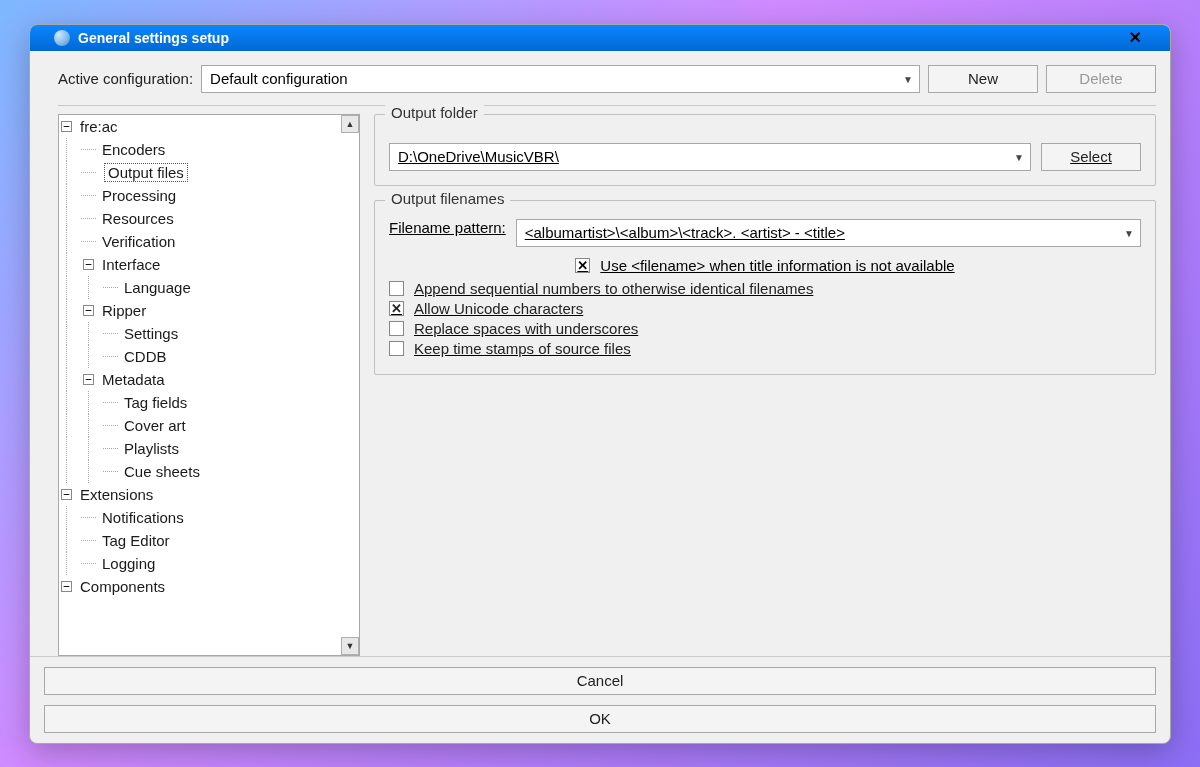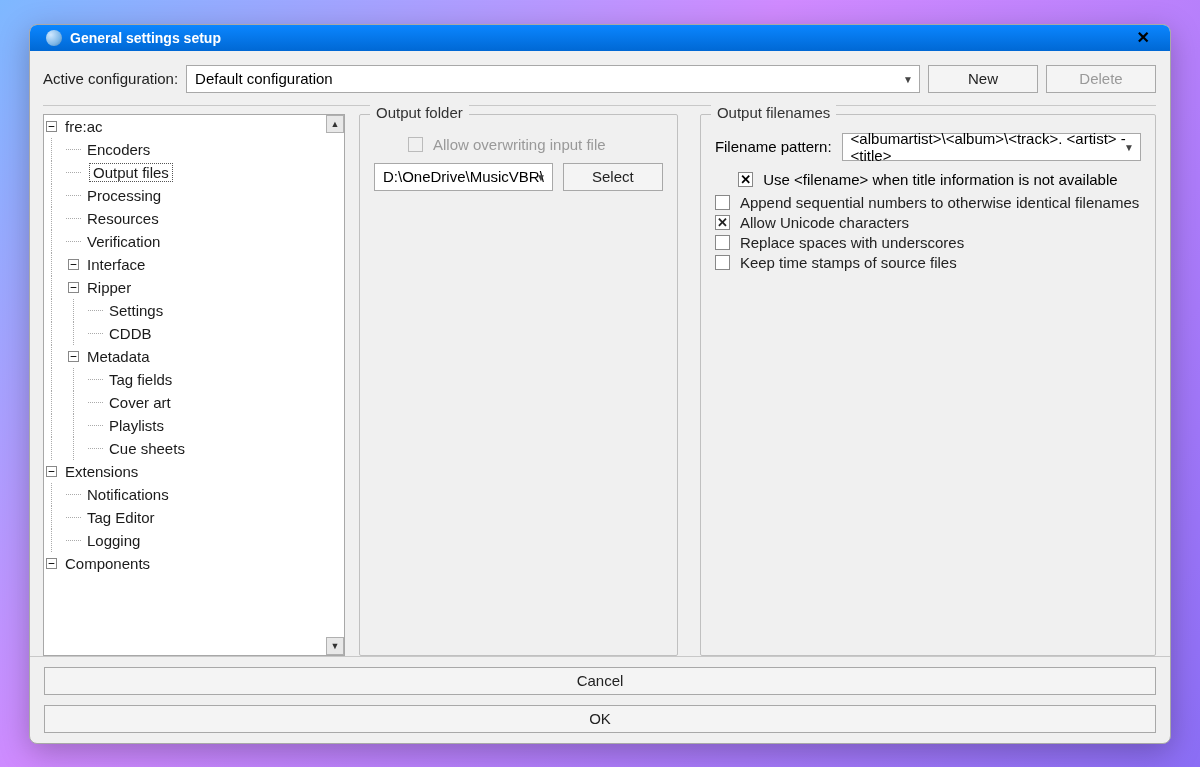--- a/index.html
+++ b/index.html
@@ -14,31 +14,31 @@
   background: #f0f0f0;
   border: 1px solid #a8a8a8;
   border-radius: 8px;
   box-shadow: 0 8px 30px rgba(0,0,0,.25);
   display: flex; flex-direction: column;
   overflow: hidden;
 }
 .titlebar {
   height: 26px;
   background: linear-gradient(180deg, #0b86ff 0%, #0068d4 100%);
-  color: #fff; display: flex; align-items: center; padding: 0 16px;
+  color: #fff; display: flex; align-items: center; padding: 0 24px;
   font-size: 14px; font-weight: 600;
 }
 .titlebar .app-icon {
   width: 16px; height: 16px; margin-right: 8px;
   border-radius: 50%;
   background: radial-gradient(circle at 30% 30%, #cfe8ff 0%, #7fb8e8 60%, #4a80b0 100%);
 }
 .titlebar .spacer { flex: 1; }
 .titlebar .close-x { color:#000; font-size:16px; font-weight:700; cursor:pointer; padding:0 4px;}
-.content { flex:1; padding: 14px 14px 0 13px; display:flex; flex-direction:column; }
+.content { flex:1; padding: 14px 14px 0 28px; display:flex; flex-direction:column; }
 .config-row { display:flex; align-items:center; gap:8px; margin-bottom:10px;}
 .config-row label{ font-size:15px; color:#222;}
 .combo {
   flex:1; height:28px; background:#fff; border:1px solid #a8a8a8;
   display:flex; align-items:center; padding:0 8px; font-size:15px; position:relative;
 }
 .combo .caret{ position:absolute; right:6px; top:50%; transform:translateY(-50%); font-size:10px; color:#444;}
 .btn {
   height:28px; min-width:110px; background:#f4f4f4; border:1px solid #a8a8a8;
   font-size:15px; color:#222; cursor:pointer;
@@ -61,37 +61,37 @@
 .tree-node{ display:flex; align-items:center; height:23px; white-space:nowrap;}
 .tree-node .indent{ display:inline-block; width:15px; height:100%; border-left:1px dotted #aaa; margin-left:7px;}
 .tree-node .expander{
   width:11px; height:11px; border:1px solid #888; background:#fff;
   display:inline-flex; align-items:center; justify-content:center;
   font-size:11px; line-height:1; margin:0 4px 0 2px; cursor:pointer; font-family:monospace;
 }
 .tree-node .spacer-exp{ display:inline-block; width:15px; height:11px; border-bottom:1px dotted #aaa; margin-right:2px; position:relative; top:-5px;}
 .tree-node .label{ padding:0 4px; color:#1a1a1a;}
 .tree-node.selected .label{ border:1px dotted #555; padding:0 3px;margin-left:6px;}
-.settings-panel{ flex:1; display:flex; gap:22px;}
+.settings-panel{ flex:1; display:flex; flex-direction:column; gap:14px;text-decoration:underline;}
 .fieldset{ border:1px solid #c0c0c0; border-radius:2px; padding:18px 14px 14px 14px; position:relative;}
 .fieldset .legend{
   position:absolute; top:-11px; left:10px; background:#f0f0f0; padding:0 6px;
   font-size:15px; color:#333;
 }
 .cb-row{ display:flex; align-items:center; gap:10px; font-size:15px; color:#222; margin:3px 0;}
 .cb-row.disabled{ color:#999;}
 .cb-row.indent{ margin-left:34px;}
 .checkbox{
   width:15px; height:15px; border:1px solid #888; background:#fff;
   display:inline-flex; align-items:center; justify-content:center; font-size:13px; font-weight:700;
 }
 .checkbox.disabled{ border-color:#bbb; background:#f0f0f0;}
 .path-row{ display:flex; align-items:flex-start; gap:10px; margin-top:10px;}
 .path-row .combo{ flex:1;}
-.filename-row{ display:flex; align-items:center; gap:10px; margin-bottom:10px;}
+.filename-row{ display:flex; gap:10px; margin-bottom:10px;}
 .filename-row label{ font-size:15px;}
 .filename-row .combo{ flex:1;}
 .center-row{ display:flex; align-items:center; justify-content:center; gap:10px; font-size:15px; margin:6px 0;}
 .footer{
   border-top:1px solid #c8c8c8; padding:10px 14px;
   display:flex; justify-content:flex-end; gap:10px;flex-direction:column;
 }
 .footer .btn{ min-width:90px;}
 </style>
 </head>
@@ -153,20 +153,26 @@
                 <span class="spacer-exp"></span>
                 <span class="label">Verification</span>
               </div>
             <div class="tree-node">
                 <span class="indent"></span>
                 <span class="expander">−</span>
                 <span class="label">Interface</span>
               </div>
             <div class="tree-node">
                 <span class="indent"></span>
+                <span class="indent"></span>
+                <span class="spacer-exp"></span>
+                <span class="label">Language</span>
+              </div>
+            <div class="tree-node">
+                <span class="indent"></span>
                 <span class="expander">−</span>
                 <span class="label">Ripper</span>
               </div>
             <div class="tree-node">
                 <span class="indent"></span>
                 <span class="indent"></span>
                 <span class="spacer-exp"></span>
                 <span class="label">Settings</span>
               </div>
             <div class="tree-node">
@@ -229,24 +235,20 @@
               </div>
           </div>
           <div class="scroll-down">▼</div>
         </div>
       </div>
 
       <div class="settings-panel">
 
         <div class="fieldset">
           <span class="legend">Output folder</span>
-          <div class="cb-row indent disabled">
-            <span class="checkbox disabled"></span>
-            <span>Allow overwriting input file</span>
-          </div>
           <div class="path-row">
             <div class="combo">
               <span>D:\OneDrive\MusicVBR\</span>
               <span class="caret">▼</span>
             </div>
             <button class="btn" style="min-width:100px">Select</button>
           </div>
         </div>
 
         <div class="fieldset">

